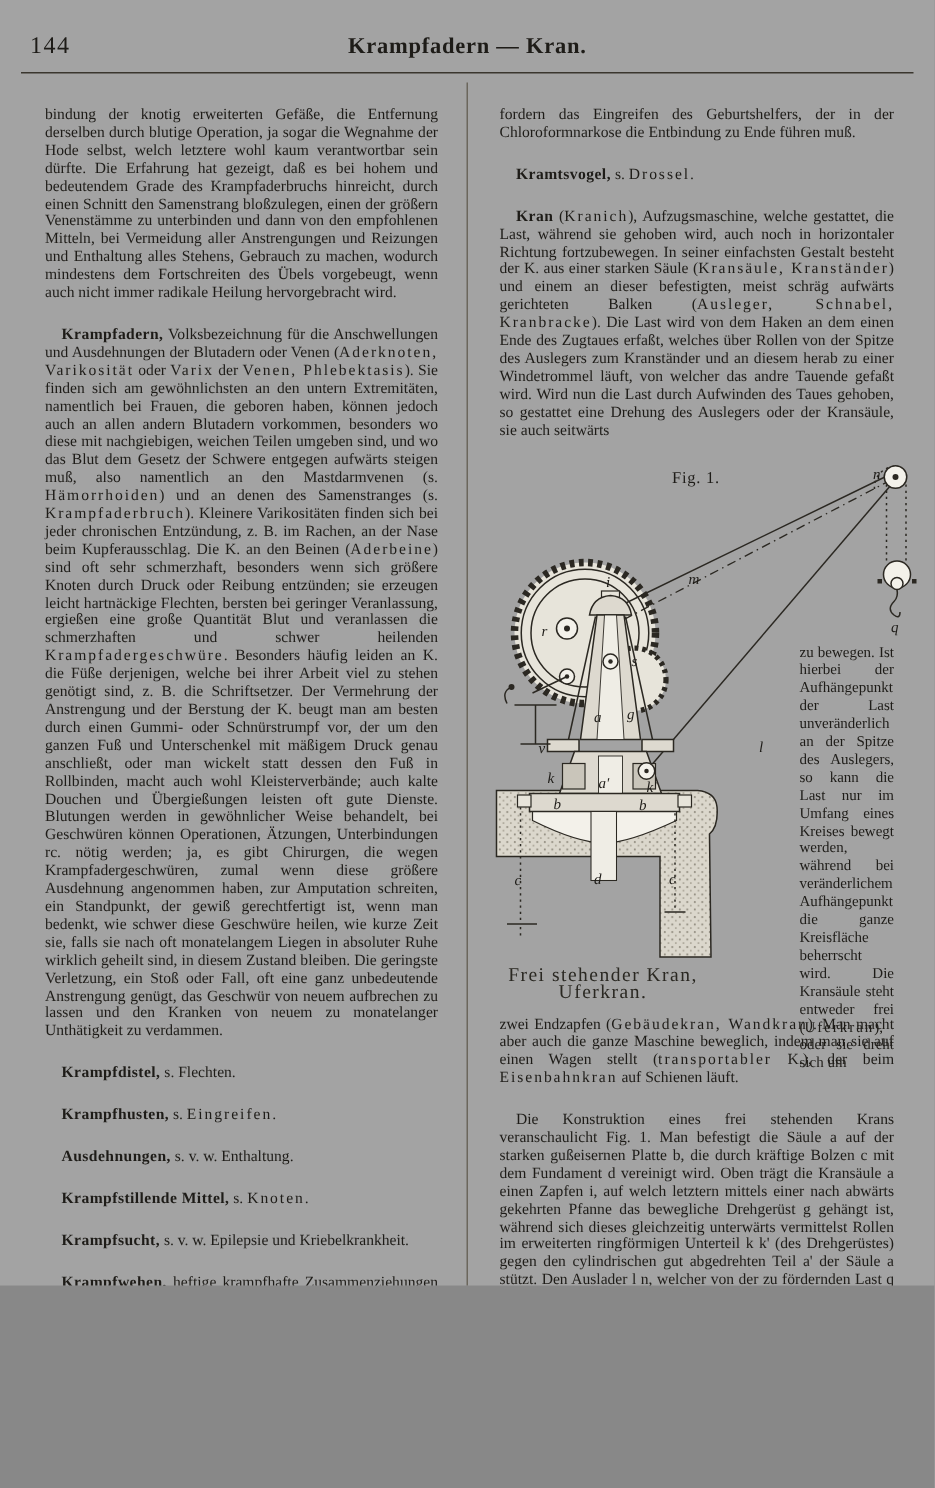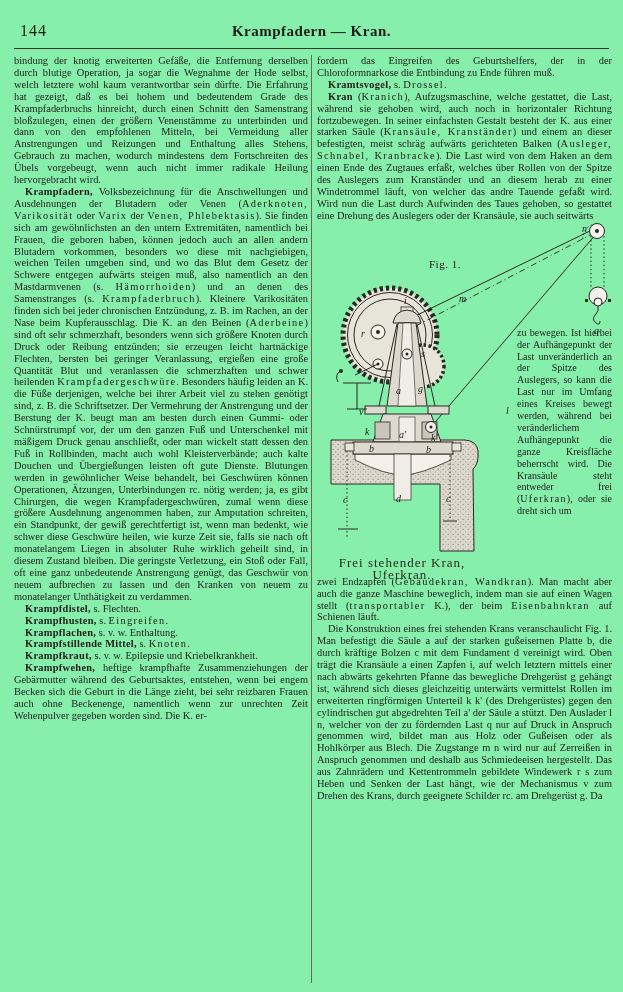--- a/index.html
+++ b/index.html
@@ -1,38 +1,38 @@
 <!DOCTYPE html>
 <html><head>
 <meta charset="utf-8">
 <style>
   html,body{margin:0;padding:0;}
   body{background:#888;}
   #page{
-    position:relative;width:623px;height:992px;margin:0 auto;
-    background:#86efac;color:#1e1c18;overflow:hidden;
+    position:relative;width:623px;height:857px;margin:0 auto;
+    background:#a3a3a3;color:#1e1c18;overflow:hidden;
     font-family:"Liberation Serif","DejaVu Serif",serif;
   }
   
   #hdr{position:absolute;top:22px;left:0;width:623px;height:24px;}
   #pagenum{position:absolute;left:20px;top:0;font-size:16px;letter-spacing:1px;}
   #ptitle{position:absolute;left:0;width:100%;text-align:center;top:1px;font-size:15px;font-weight:bold;letter-spacing:.5px;}
   #hrule{position:absolute;top:48px;left:14px;width:595px;border-top:1px solid #3a362e;}
   #coldiv{position:absolute;top:55px;left:311px;height:928px;border-left:1px solid #6b665c;}
   
   .col{position:absolute;top:55px;width:294px;font-size:10.4px;line-height:11.9px;text-align:justify;}
   #lcol{left:14px;}
   #rcol{left:317px;width:295px;}
-  .col p{margin:0;}
+  .col p{margin:16px;}
   .col p.ind{text-indent:11px;}
   .b{font-weight:bold;letter-spacing:.3px;font-family:Liberation Serif, serif;}
   .sp{letter-spacing:1.3px;}
   
   #figrow{position:relative;width:295px;height:352px;margin:1px 0 1px 0;}
-  #figlabel{position:absolute;left:112px;top:4px;width:70px;font-size:11px;text-align:left;letter-spacing:.5px;margin-top:32px;}
+  #figlabel{position:absolute;left:112px;top:4px;width:70px;font-size:11px;text-align:center;letter-spacing:.5px;}
   #sidetext{position:absolute;right:0;top:104px;width:95px;font-size:10px;line-height:11.9px;text-align:justify;}
   #figcap{position:absolute;left:0;top:334px;width:170px;text-align:center;font-size:13px;letter-spacing:1px;color:#2a2822;}
   #cranesvg{position:absolute;left:0;top:0;}
   .eng{stroke:#2b2822;fill:none;stroke-width:1;}
   .fill1{fill:#ddd9cf;stroke:#2b2822;stroke-width:1;}
   .fill2{fill:#e7e4da;stroke:#2b2822;stroke-width:.8;}
   .dot{stroke:#2b2822;stroke-width:1;stroke-dasharray:1.5,2.6;fill:none;}
   .dashdot{stroke:#2b2822;stroke-width:.9;stroke-dasharray:6,3,1,3;fill:none;}
   .flbl{font-family:"Liberation Serif","DejaVu Serif",serif;font-style:italic;font-size:10px;fill:#1e1c18;}
 </style>
@@ -46,23 +46,23 @@
     <div id="ptitle">Krampfadern — Kran.</div>
   </div>
   <div id="hrule"></div>
   <div id="coldiv"></div>
 
   <div id="lcol" class="col">
       <p><span>bindung der knotig erweiterten Gefäße, die Entfernung derselben durch blutige Operation, ja sogar die Wegnahme der Hode selbst, welch letztere wohl kaum verantwortbar sein dürfte. Die Erfahrung hat gezeigt, daß es bei hohem und bedeutendem Grade des Krampfaderbruchs hinreicht, durch einen Schnitt den Samenstrang bloßzulegen, einen der größern Venenstämme zu unterbinden und dann von den empfohlenen Mitteln, bei Vermeidung aller Anstrengungen und Reizungen und Enthaltung alles Stehens, Gebrauch zu machen, wodurch mindestens dem Fortschreiten des Übels vorgebeugt, wenn auch nicht immer radikale Heilung hervorgebracht wird.</span></p>
       <p class="ind"><span class="b">Krampfadern,</span><span> Volksbezeichnung für die Anschwellungen und Ausdehnungen der Blutadern oder Venen (</span><span class="sp">Aderknoten, Varikosität</span><span> oder </span><span class="sp">Varix</span><span> der </span><span class="sp">Venen, Phlebektasis</span><span>). Sie finden sich am gewöhnlichsten an den untern Extremitäten, namentlich bei Frauen, die geboren haben, können jedoch auch an allen andern Blutadern vorkommen, besonders wo diese mit nachgiebigen, weichen Teilen umgeben sind, und wo das Blut dem Gesetz der Schwere entgegen aufwärts steigen muß, also namentlich an den Mastdarmvenen (s. </span><span class="sp">Hämorrhoiden</span><span>) und an denen des Samenstranges (s. </span><span class="sp">Krampfaderbruch</span><span>). Kleinere Varikositäten finden sich bei jeder chronischen Entzündung, z. B. im Rachen, an der Nase beim Kupferausschlag. Die K. an den Beinen (</span><span class="sp">Aderbeine</span><span>) sind oft sehr schmerzhaft, besonders wenn sich größere Knoten durch Druck oder Reibung entzünden; sie erzeugen leicht hartnäckige Flechten, bersten bei geringer Veranlassung, ergießen eine große Quantität Blut und veranlassen die schmerzhaften und schwer heilenden </span><span class="sp">Krampfadergeschwüre</span><span>. Besonders häufig leiden an K. die Füße derjenigen, welche bei ihrer Arbeit viel zu stehen genötigt sind, z. B. die Schriftsetzer. Der Vermehrung der Anstrengung und der Berstung der K. beugt man am besten durch einen Gummi- oder Schnürstrumpf vor, der um den ganzen Fuß und Unterschenkel mit mäßigem Druck genau anschließt, oder man wickelt statt dessen den Fuß in Rollbinden, macht auch wohl Kleisterverbände; auch kalte Douchen und Übergießungen leisten oft gute Dienste. Blutungen werden in gewöhnlicher Weise behandelt, bei Geschwüren können Operationen, Ätzungen, Unterbindungen rc. nötig werden; ja, es gibt Chirurgen, die wegen Krampfadergeschwüren, zumal wenn diese größere Ausdehnung angenommen haben, zur Amputation schreiten, ein Standpunkt, der gewiß gerechtfertigt ist, wenn man bedenkt, wie schwer diese Geschwüre heilen, wie kurze Zeit sie, falls sie nach oft monatelangem Liegen in absoluter Ruhe wirklich geheilt sind, in diesem Zustand bleiben. Die geringste Verletzung, ein Stoß oder Fall, oft eine ganz unbedeutende Anstrengung genügt, das Geschwür von neuem aufbrechen zu lassen und den Kranken von neuem zu monatelanger Unthätigkeit zu verdammen.</span></p>
       <p class="ind"><span class="b">Krampfdistel,</span><span> s. Flechten.</span></p>
       <p class="ind"><span class="b">Krampfhusten,</span><span> s. </span><span class="sp">Eingreifen.</span></p>
-      <p class="ind"><span class="b">Krampflachen,</span><span> s. v. w. Enthaltung.</span></p>
+      <p class="ind"><span class="b">Ausdehnungen,</span><span> s. v. w. Enthaltung.</span></p>
       <p class="ind"><span class="b">Krampfstillende Mittel,</span><span> s. </span><span class="sp">Knoten.</span></p>
-      <p class="ind"><span class="b">Krampfkraut,</span><span> s. v. w. Epilepsie und Kriebelkrankheit.</span></p>
+      <p class="ind"><span class="b">Krampfsucht,</span><span> s. v. w. Epilepsie und Kriebelkrankheit.</span></p>
       <p class="ind"><span class="b">Krampfwehen,</span><span> heftige krampfhafte Zusammenziehungen der Gebärmutter während des Geburtsaktes, entstehen, wenn bei engem Becken sich die Geburt in die Länge zieht, bei sehr reizbaren Frauen auch ohne Beckenenge, namentlich wenn zur unrechten Zeit Wehenpulver gegeben worden sind. Die K. er-</span></p>
     </div>
 
   <div id="rcol" class="col">
     <div>
         <p><span>fordern das Eingreifen des Geburtshelfers, der in der Chloroformnarkose die Entbindung zu Ende führen muß.</span></p>
         <p class="ind"><span class="b">Kramtsvogel,</span><span> s. </span><span class="sp">Drossel.</span></p>
         <p class="ind"><span class="b">Kran</span><span> (</span><span class="sp">Kranich</span><span>), Aufzugsmaschine, welche gestattet, die Last, während sie gehoben wird, auch noch in horizontaler Richtung fortzubewegen. In seiner einfachsten Gestalt besteht der K. aus einer starken Säule (</span><span class="sp">Kransäule, Kranständer</span><span>) und einem an dieser befestigten, meist schräg aufwärts gerichteten Balken (</span><span class="sp">Ausleger, Schnabel, Kranbracke</span><span>). Die Last wird von dem Haken an dem einen Ende des Zugtaues erfaßt, welches über Rollen von der Spitze des Auslegers zum Kranständer und an diesem herab zu einer Windetrommel läuft, von welcher das andre Tauende gefaßt wird. Wird nun die Last durch Aufwinden des Taues gehoben, so gestattet eine Drehung des Auslegers oder der Kransäule, sie auch seitwärts</span></p>
       </div>
 

